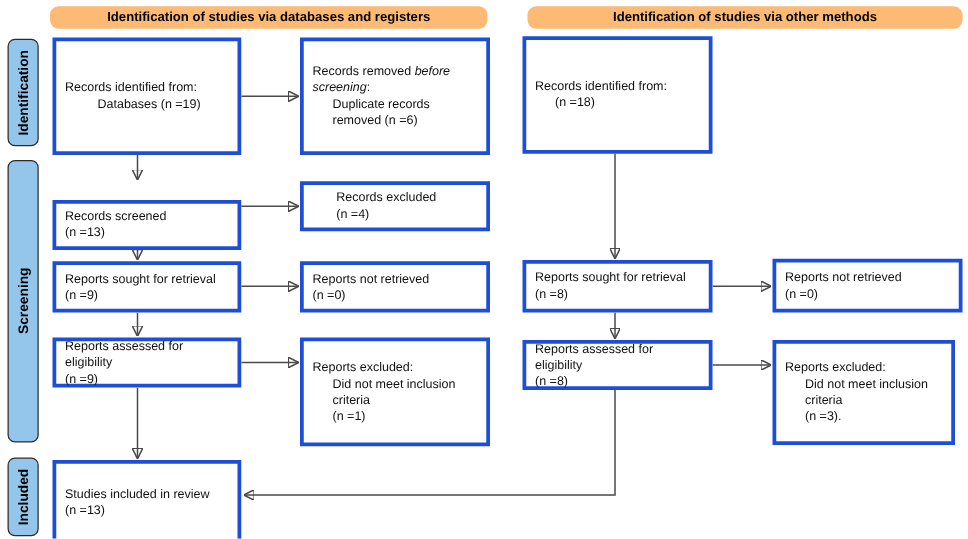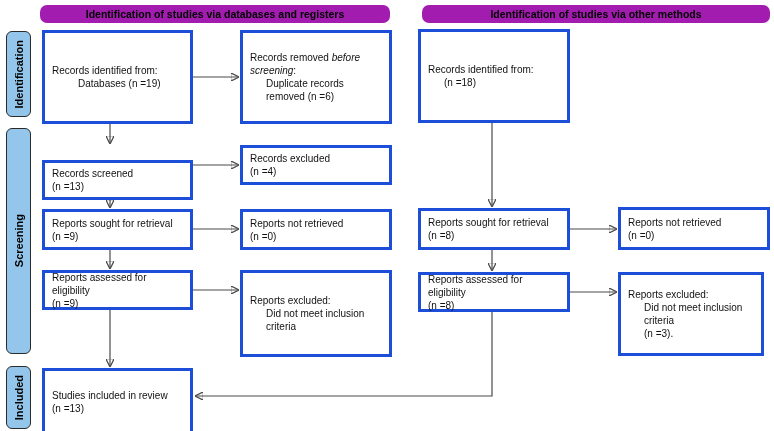--- a/index.html
+++ b/index.html
@@ -8,21 +8,21 @@
   .canvas {
     position: relative;
     width: 774px;
     height: 431px;
     background: #ffffff;
     overflow: hidden;
   }
   .banner {
     position: absolute;
     height: 18px;
-    background: #a21caf;
+    background: #fdba74;
     border-radius: 7px;
     display: flex;
     align-items: center;
     justify-content: center;
     font-size: 10.5px;
     font-weight: bold;
     color: #000000;
     white-space: nowrap;
   }
   .stage {
@@ -116,21 +116,21 @@
     </div>
   </div>
 
   <div class="box" style="left:42px; top:160px; width:151px; height:40px;">
     <div class="txt">
       <div>Records screened</div>
       <div>(n =13)</div>
     </div>
   </div>
 
-  <div class="box" style="left:240px; top:145px; width:152px; height:40px;">
+  <div class="box" style="left:240px; top:145px; width:152px; height:40px;padding-left:19px;">
     <div class="txt">
       <div>Records excluded</div>
       <div>(n =4)</div>
     </div>
   </div>
 
   <div class="box" style="left:42px; top:209px; width:151px; height:41px;">
     <div class="txt">
       <div>Reports sought for retrieval</div>
       <div>(n =9)</div>
@@ -148,20 +148,21 @@
     <div class="txt">
       <div>Reports assessed for eligibility</div>
       <div>(n =9)</div>
     </div>
   </div>
 
   <div class="box" style="left:240px; top:270px; width:152px; height:87px;">
     <div class="txt">
       <div>Reports excluded:</div>
       <div class="indent">Did not meet inclusion criteria</div>
+      <div class="indent">(n =1)</div>
     </div>
   </div>
 
   <div class="box" style="left:42px; top:368px; width:151px; height:67px;">
     <div class="txt">
       <div>Studies included in review</div>
       <div>(n =13)</div>
     </div>
   </div>
 

